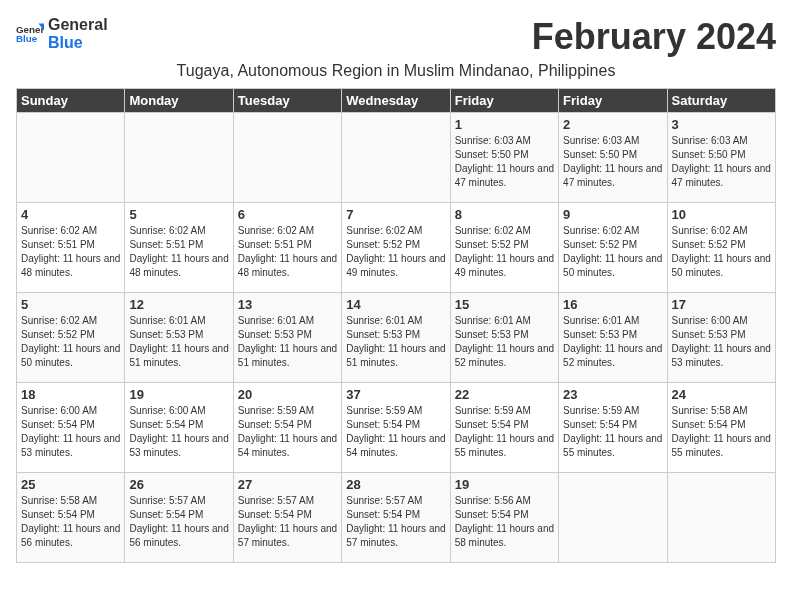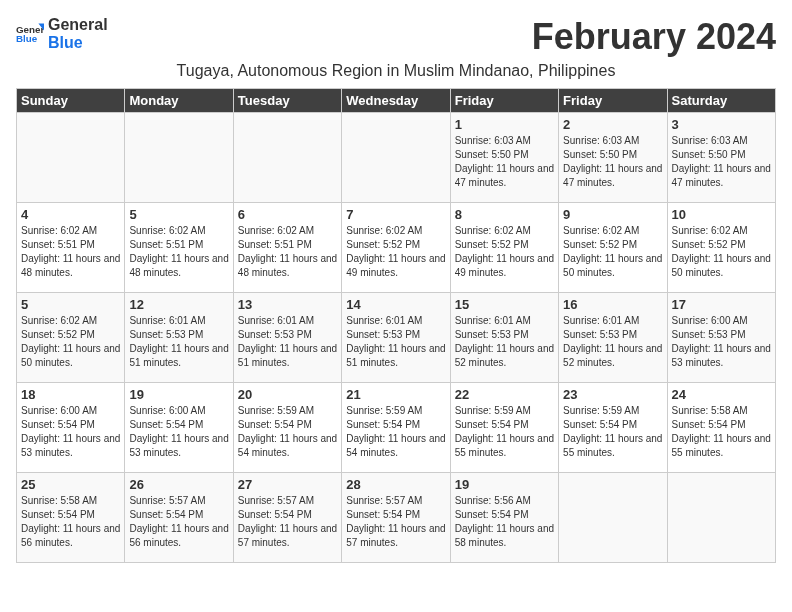--- a/index.html
+++ b/index.html
@@ -196,21 +196,21 @@
         </td>
         <td>
           <span class="day-number">19</span>
           <div class="day-info">Sunrise: 6:00 AM<br>Sunset: 5:54 PM<br>Daylight: 11 hours and 53 minutes.</div>
         </td>
         <td>
           <span class="day-number">20</span>
           <div class="day-info">Sunrise: 5:59 AM<br>Sunset: 5:54 PM<br>Daylight: 11 hours and 54 minutes.</div>
         </td>
         <td>
-          <span class="day-number">21</span>
+          <span class="day-number">37</span>
           <div class="day-info">Sunrise: 5:59 AM<br>Sunset: 5:54 PM<br>Daylight: 11 hours and 54 minutes.</div>
         </td>
         <td>
           <span class="day-number">22</span>
           <div class="day-info">Sunrise: 5:59 AM<br>Sunset: 5:54 PM<br>Daylight: 11 hours and 55 minutes.</div>
         </td>
         <td>
           <span class="day-number">23</span>
           <div class="day-info">Sunrise: 5:59 AM<br>Sunset: 5:54 PM<br>Daylight: 11 hours and 55 minutes.</div>
         </td>

